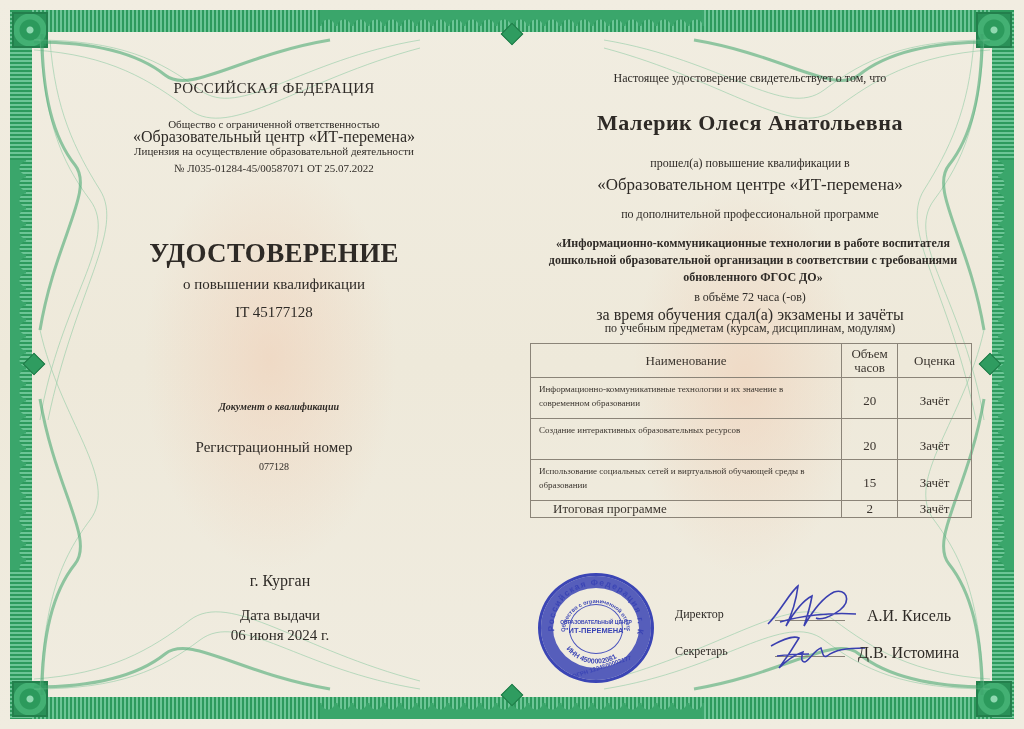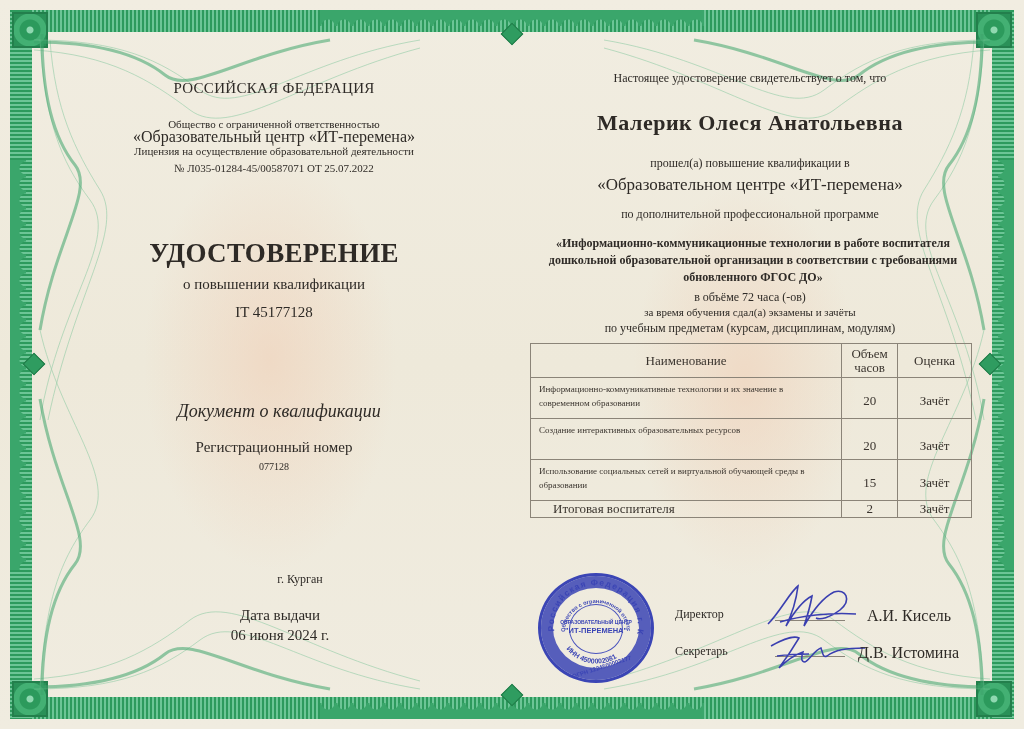--- a/index.html
+++ b/index.html
@@ -73,36 +73,36 @@
     .country { left: 0; width: 548px; top: 80px; font-size: 15px; letter-spacing: 0.3px; }
     .org-type { left: 0; width: 548px; top: 118px; font-size: 11px; }
     .org-name { left: 0; width: 548px; top: 128px; font-size: 16px; }
     .license { left: 0; width: 548px; top: 145px; font-size: 11px; }
     .license-num { left: 0; width: 548px; top: 162px; font-size: 11px; }
 
     .doc-title { left: 0; width: 548px; top: 238px; font-size: 27px; font-weight: bold; letter-spacing: 0.3px; }
     .doc-subtitle { left: 0; width: 548px; top: 276px; font-size: 15px; }
     .doc-number { left: 0; width: 548px; top: 304px; font-size: 15px; }
 
-    .doc-kind { left: 0; width: 548px; top: 401px; font-size: 18px; font-weight: normal; font-style: italic; padding-left: 10px; }
+    .doc-kind { left: 0; width: 548px; top: 401px; font-size: 10px; font-weight: bold; font-style: italic; padding-left: 10px; }
     .reg-label { left: 0; width: 548px; top: 439px; font-size: 15px; }
     .reg-number { left: 0; width: 548px; top: 461px; font-size: 10px; }
 
-    .city { left: 0; width: 560px; top: 572px; font-size: 12px; margin-left: 20px; }
+    .city { left: 0; width: 560px; top: 572px; font-size: 16px; }
     .issue-label { left: 0; width: 560px; top: 607px; font-size: 15px; }
     .issue-date { left: 0; width: 560px; top: 627px; font-size: 15px; }
 
     .cert-intro { left: 500px; width: 500px; top: 71px; font-size: 12px; }
     .person-name { left: 500px; width: 500px; top: 110px; font-size: 22px; font-weight: bold; letter-spacing: 0.5px; }
     .passed { left: 500px; width: 500px; top: 156px; font-size: 12px; }
     .org-center { left: 500px; width: 500px; top: 175px; font-size: 17px; }
     .program-label { left: 500px; width: 500px; top: 207px; font-size: 12px; }
     .program-name { left: 500px; width: 500px; top: 235px; font-size: 12px; font-weight: bold; line-height: 17px; white-space: normal; }
     .volume { left: 500px; width: 500px; top: 290px; font-size: 12px; }
-    .exams { left: 500px; width: 500px; top: 306px; font-size: 11px; }
+    .exams { left: 500px; width: 500px; top: 306px; font-size: 16px; }
     .subjects { left: 500px; width: 500px; top: 321px; font-size: 12px; }
 
     table.grades {
       position: absolute; left: 530px; top: 343px; width: 442px;
       border-collapse: collapse; font-family: "Liberation Serif", serif;
       color: #3a342e;
     }
     table.grades td, table.grades th {
       border: 1px solid #8b8478; font-weight: normal; margin-left: 24px;
     }
@@ -240,21 +240,21 @@
     <td class="name">Создание интерактивных образовательных ресурсов</td>
     <td class="hours" style="padding-top:14px;">20</td>
     <td class="grade" style="padding-top:14px;">Зачёт</td>
   </tr>
   <tr class="row">
     <td class="name">Использование социальных сетей и виртуальной обучающей среды в образовании</td>
     <td class="hours">15</td>
     <td class="grade">Зачёт</td>
   </tr>
   <tr class="final">
-    <td class="name">Итоговая воспитателя</td>
+    <td class="name">Итоговая программе</td>
     <td class="hours">2</td>
     <td class="grade">Зачёт</td>
   </tr>
 </tbody>
   </table>
 
 <div class="stamp">
   <svg width="110" height="104" style="position:absolute;left:0;top:0;">
     <defs>
       <path id="outerArc" d="M 14 58 A 42 40 0 1 1 96 58"></path>

